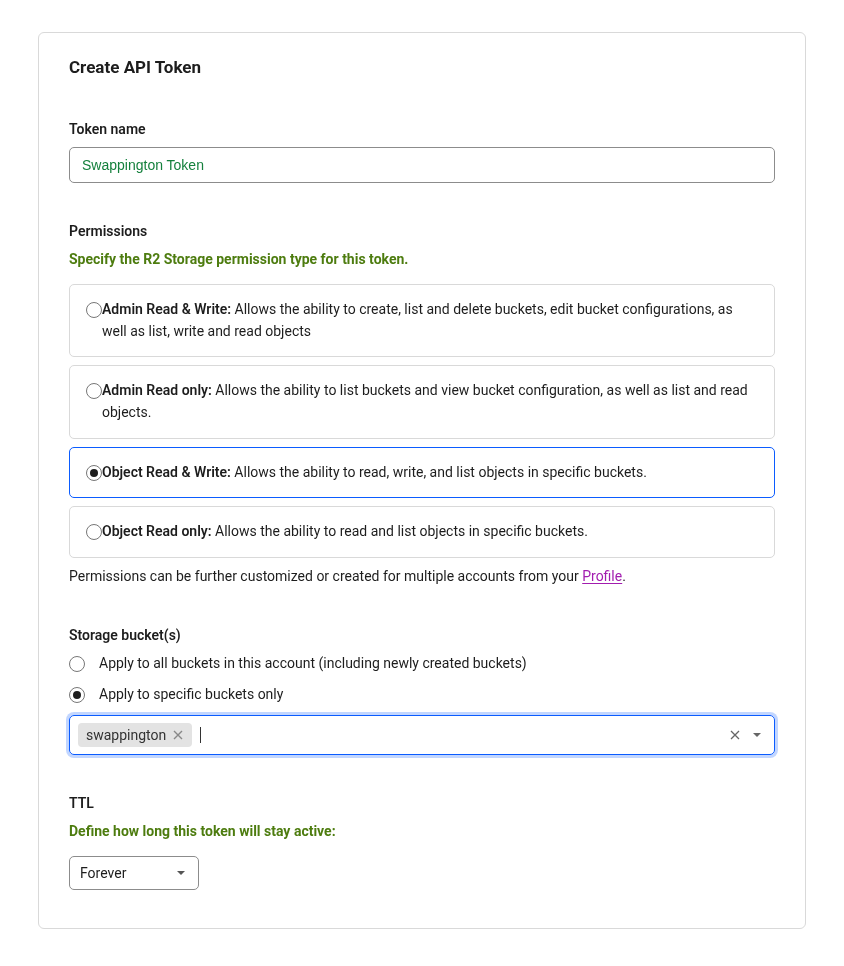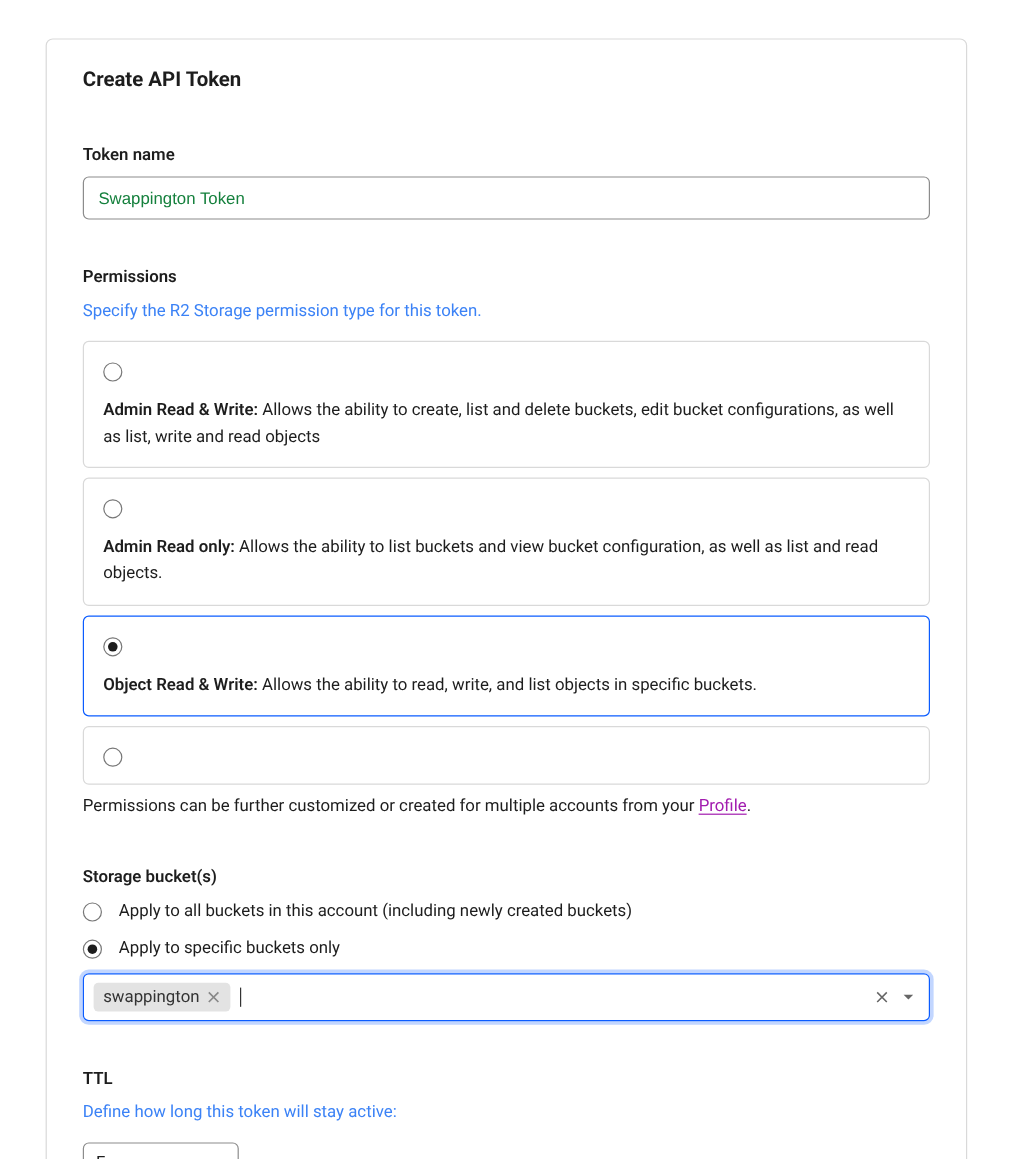--- a/index.html
+++ b/index.html
@@ -19,43 +19,42 @@
       font-size: 17px;
       font-weight: 700;
       margin-bottom: 44px;
     }
     .section-label {
       font-size: 14px;
       font-weight: 600;
       margin-bottom: 10px;
     }
     .sub-desc {
-      color: #3b82f6;
+      color: #4d7c0f;
       margin-bottom: 14px;
       line-height: 1.5;
+      font-weight: bold;
     }
     .text-input {
       width: 100%;
       border: 1px solid #8c8c8c;
       border-radius: 5px;
       padding: 9px 12px;
       font-size: 14px;
       color: #15803d;
     }
     .section { margin-bottom: 40px; }
     .perm-option {
       border: 1px solid #d9d9d9;
       border-radius: 5px;
       padding: 14px 16px;
       display: flex;
       align-items: flex-start;
-      gap: 14px;
       margin-bottom: 8px;
       cursor: pointer;
-      flex-direction: column;
     }
     .perm-option.selected {
       border-color: #0b5cff;
     }
     .radio {
       flex: 0 0 16px;
       width: 16px;
       height: 16px;
       border: 1px solid #777;
       border-radius: 50%;
@@ -165,20 +164,21 @@
         <div class="perm-option">
           <span class="radio"></span>
           <div class="perm-text"><b>Admin Read only:</b><span> Allows the ability to list buckets and view bucket configuration, as well as list and read objects.</span></div>
         </div>
         <div class="perm-option selected">
           <span class="radio checked"></span>
           <div class="perm-text"><b>Object Read &amp; Write:</b><span> Allows the ability to read, write, and list objects in specific buckets.</span></div>
         </div>
         <div class="perm-option">
           <span class="radio"></span>
+          <div class="perm-text"><b>Object Read only:</b><span> Allows the ability to read and list objects in specific buckets.</span></div>
         </div>
       </div>
 
     <div class="footnote">
       <span>Permissions can be further customized or created for multiple accounts from your </span><a href="#" class="link">Profile</a><span>.</span>
     </div>
   </div>
 
   <div class="section">
     <div class="section-label">Storage bucket(s)</div>

